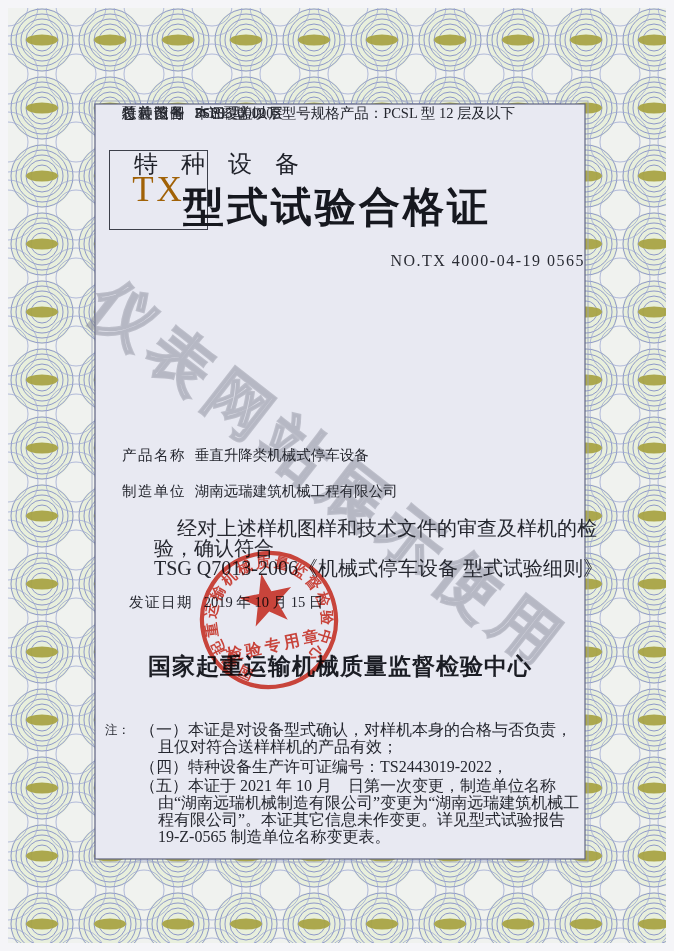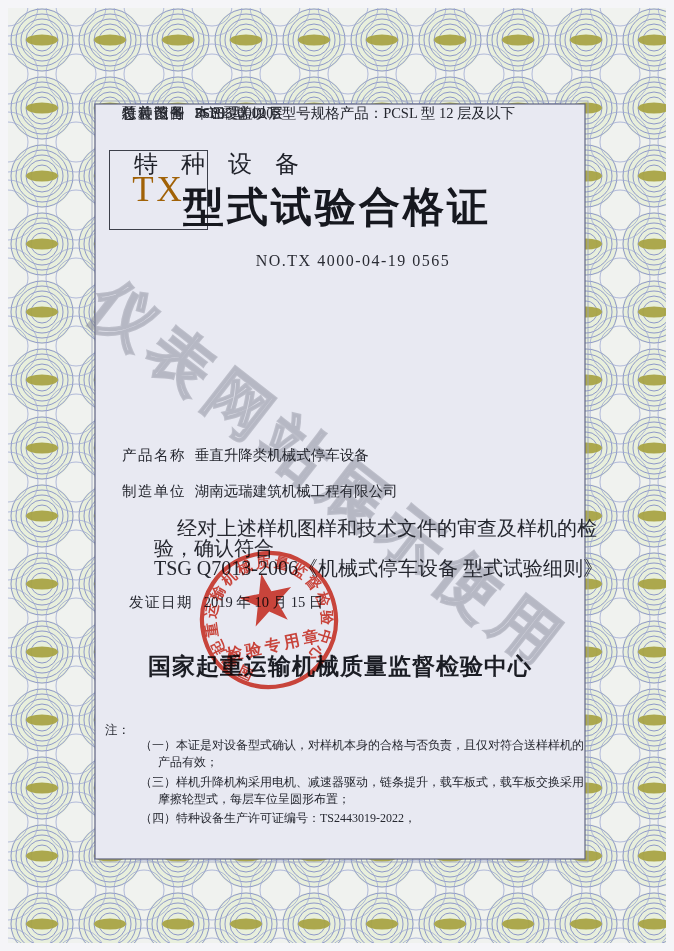--- a/index.html
+++ b/index.html
@@ -26,38 +26,38 @@
   .tx-box span{font-size:35px;font-weight:normal;letter-spacing:3px;color:#a16207;}
   .title-small{
     position:absolute;left:16px;right:0;top:44px;text-align:left;
     font-size:24px;letter-spacing:23px;text-indent:23px;color:#1e2028;
   }
   .title-main{
     position:absolute;left:88px;right:0;top:76px;text-align:left;
     font-size:41px;font-weight:bold;letter-spacing:3px;color:#16181f;
   }
   .cert-no{
-    position:absolute;left:26px;right:0;top:148px;text-align:center;
+    position:absolute;left:26px;right:0;top:148px;text-align:right;
     font-size:16px;letter-spacing:1.5px;color:#2a2c34;
   }
   .frow{position:absolute;left:27px;font-size:14.5px;white-space:nowrap;}
   .frow .flabel{display:inline-block;width:69px;letter-spacing:1.5px;}
   .frow:nth-of-type(1){top:199px}.frow:nth-of-type(2){top:235px}
   .frow:nth-of-type(3){top:270px}.frow:nth-of-type(4){top:305px}
   .frow:nth-of-type(5){top:342px}.frow:nth-of-type(6){top:378px}
   .conclusion{position:absolute;left:59px;top:414px;width:452px;font-size:20px;line-height:20px;}
   .conclusion .c1{text-indent:23px;}
   .daterow{position:absolute;left:27px;top:489px;font-size:14.5px;white-space:nowrap;}
   .daterow .flabel{display:inline-block;width:78px;letter-spacing:1.5px;text-align:center;}
   .issuer{
     position:absolute;left:0;right:0;top:547px;text-align:center;
     font-size:23px;font-weight:bold;letter-spacing:1px;color:#1b1d24;
   }
   .notes-label{position:absolute;left:10px;top:618px;font-size:12.5px;}
-  .notes{position:absolute;left:45px;top:617px;width:446px;font-size:12px;line-height:17px;margin-top:16px;}
+  .notes{position:absolute;left:45px;top:617px;width:446px;font-size:16px;line-height:17px;}
   .note{padding-left:18px;text-indent:-18px;margin-bottom:2.5px;}
   .stamp{
     position:absolute;left:184px;top:535px;z-index:5;
     transform:rotate(-12deg);mix-blend-mode:multiply;opacity:0.92;
   }
   .ring-text{font-size:14.5px;letter-spacing:2.8px;font-weight:bold;fill:#d93a2d;}
   .stamp-bottom{font-size:16px;letter-spacing:3.5px;font-weight:bold;fill:#d93a2d;}
 </style>
 </head>
 <body>
@@ -135,22 +135,22 @@
     <div class="daterow">
       <span class="flabel">发证日期</span>
       <span class="fvalue">2019 年 10 月 15 日</span>
     </div>
 
     <div class="issuer">国家起重运输机械质量监督检验中心</div>
 
     <div class="notes-label">注：</div>
     <div class="notes">
       <div class="note">（一）本证是对设备型式确认，对样机本身的合格与否负责，且仅对符合送样样机的产品有效；</div>
-      <div class="note">（三）样机升降机构采用电机、减速器驱动，链条提升，载车板式，载车板交换采用摩擦轮型式，每层车位呈圆形布置；</div>
       <div class="note">（四）特种设备生产许可证编号：TS2443019-2022，</div>
+      <div class="note">（五）本证于 2021 年 10 月　日第一次变更，制造单位名称由“湖南远瑞机械制造有限公司”变更为“湖南远瑞建筑机械工程有限公司”。本证其它信息未作变更。详见型式试验报告 19-Z-0565 制造单位名称变更表。</div>
     </div>
 
   </div>
 
   <svg class="stamp" width="170" height="170" viewBox="-85 -85 170 170">
     <defs>
       <path id="ringpath" d="M -24.9 46.8 A 53 53 0 1 1 24.9 46.8"></path>
     </defs>
     <circle r="67" fill="none" stroke="#d93a2d" stroke-width="4.2"></circle>
     <path d="M0,-28 L6.3,-8.6 L26.5,-8.6 L10.1,3.3 L16.4,22.6 L0,10.7 L-16.4,22.6 L-10.1,3.3 L-26.5,-8.6 L-6.3,-8.6 Z" transform="translate(2,-19)" fill="#d93a2d"></path>

